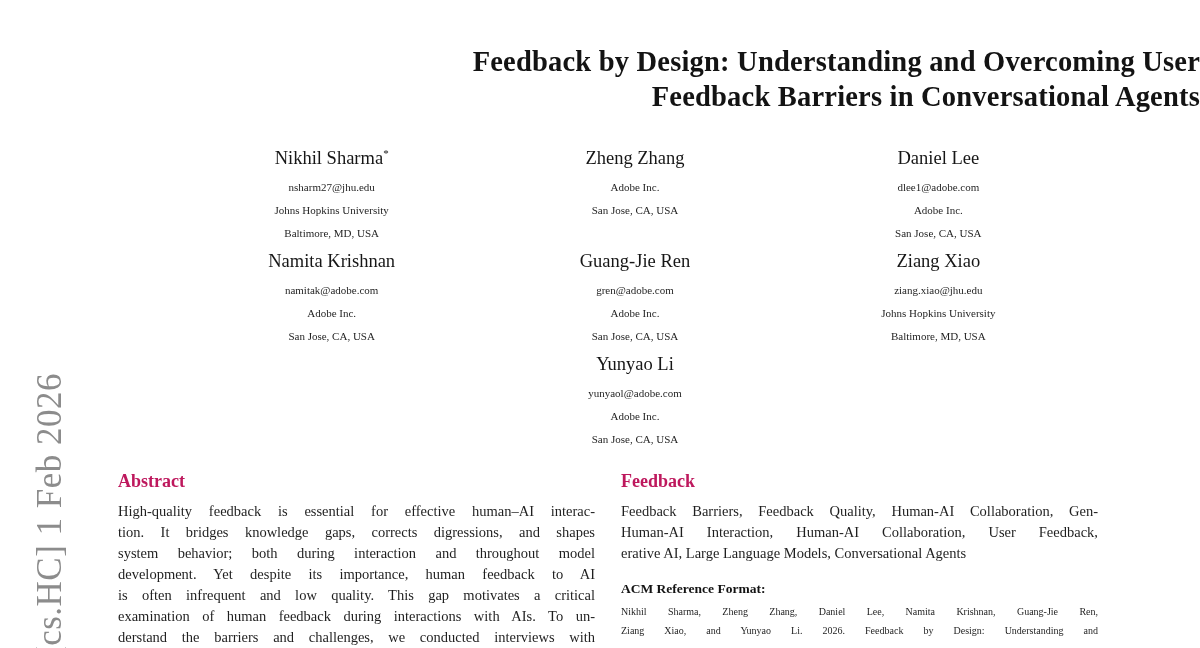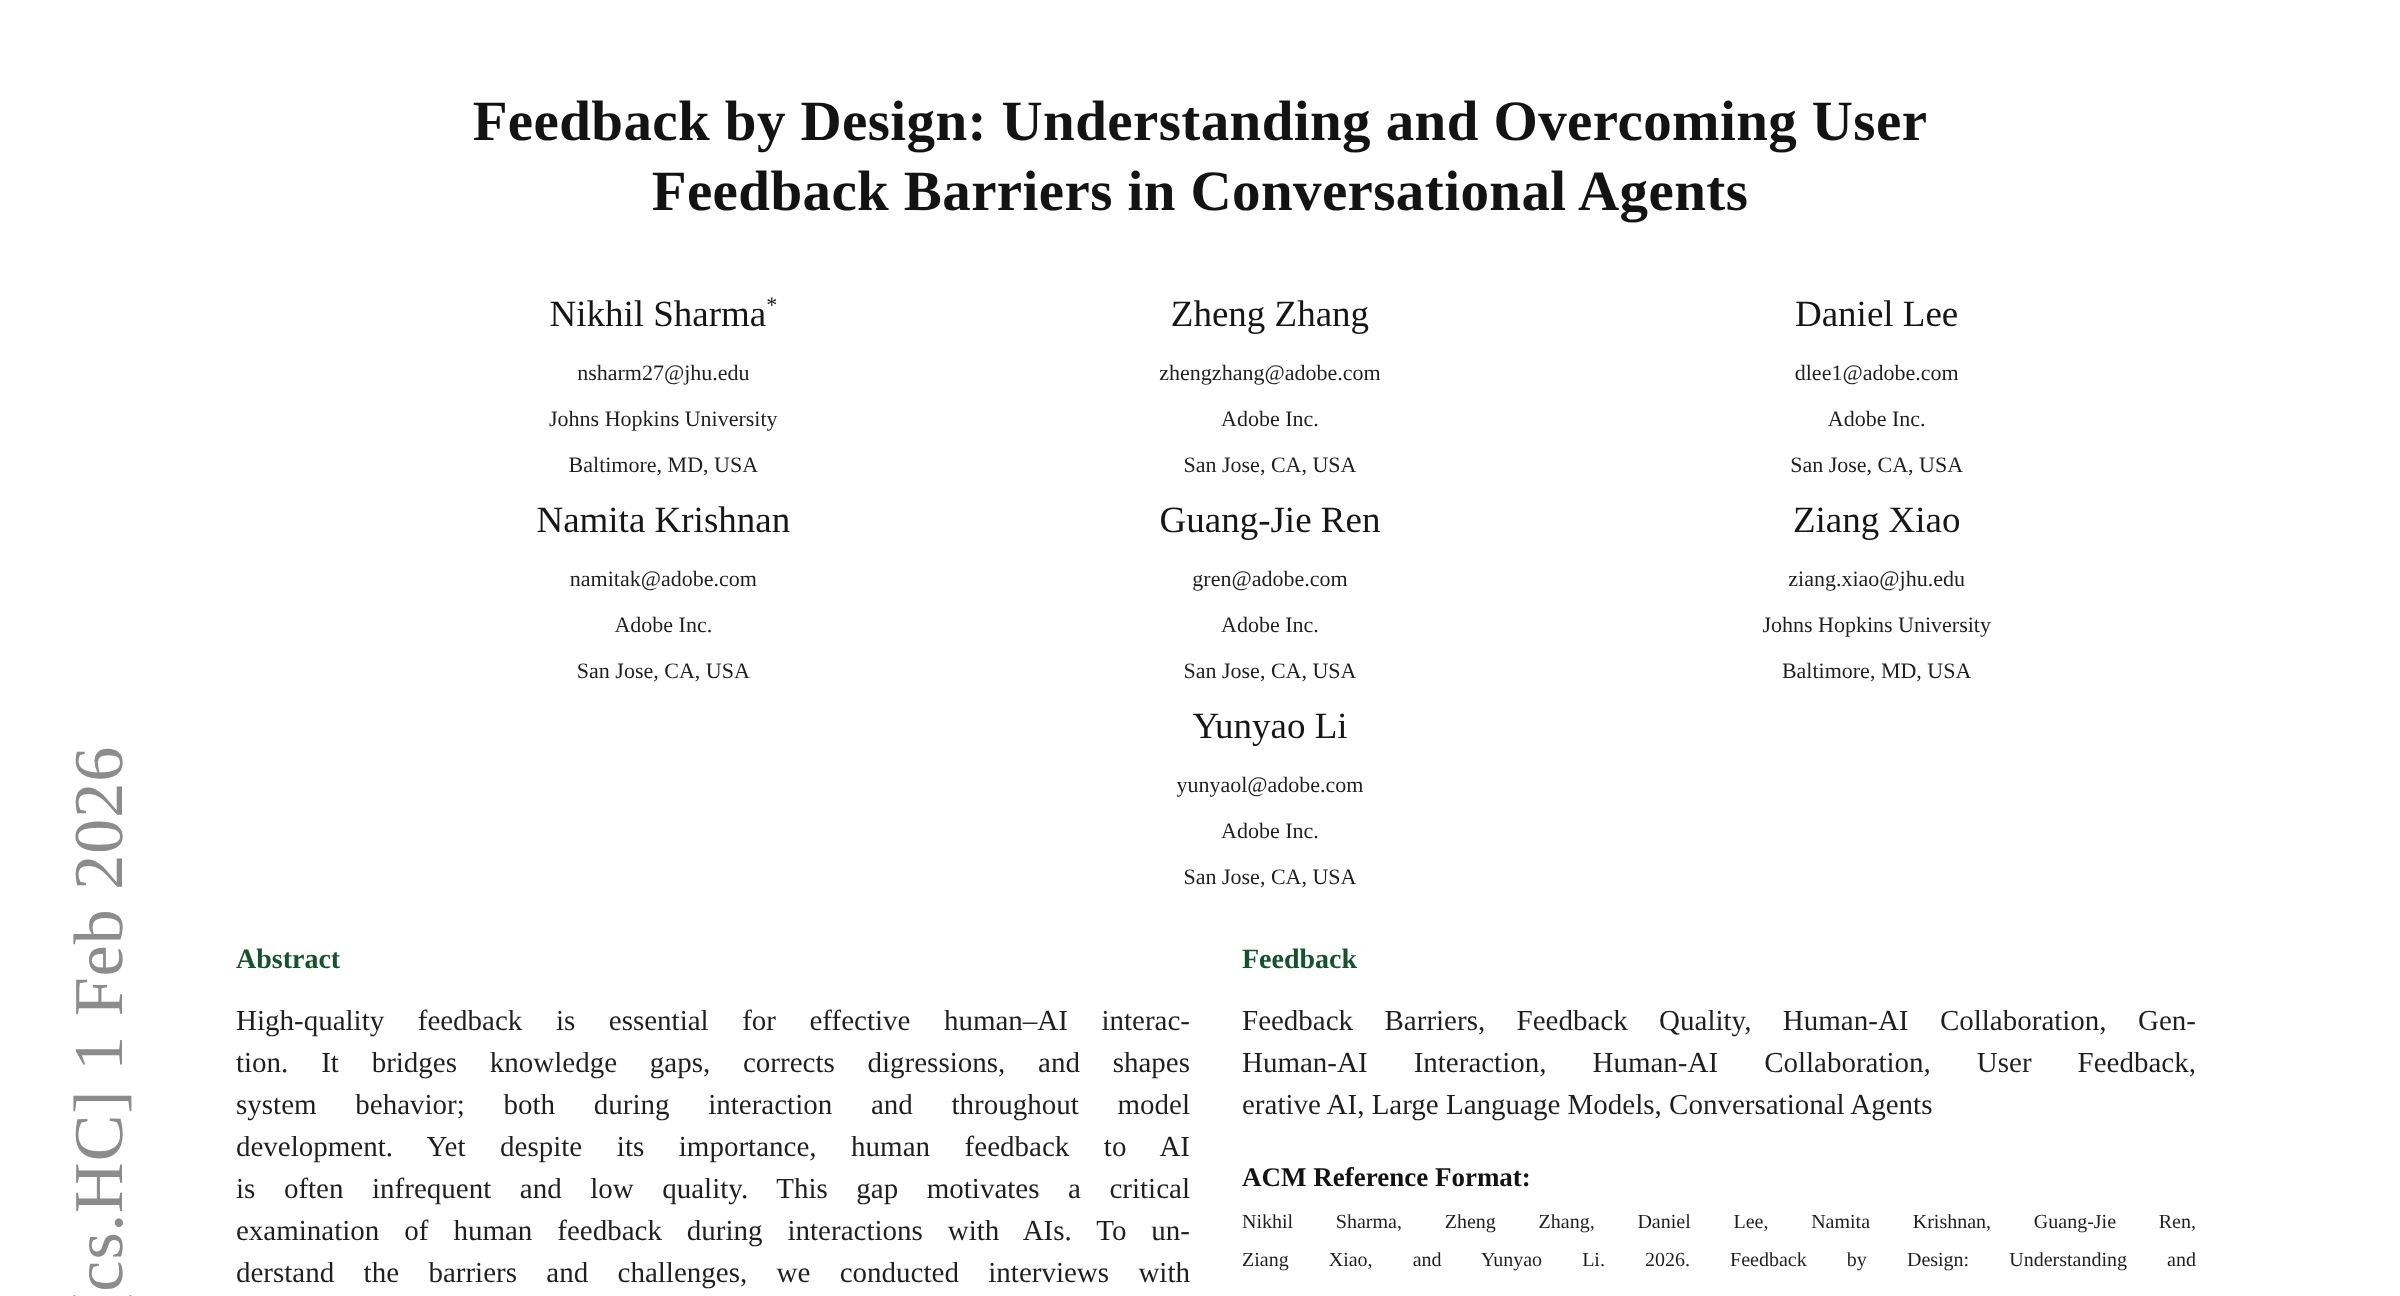--- a/index.html
+++ b/index.html
@@ -27,21 +27,21 @@
     font-size: 35px;
     color: #8c8c8c;
     letter-spacing: 0.5px;
     font-family: "Liberation Serif", serif;
   }
   .title {
     position: absolute;
     top: 44px;
     left: 0;
     width: 100%;
-    text-align: center;
+    text-align: right;
     font-weight: bold;
     font-size: 28.5px;
     line-height: 35px;
     color: #131313;
     letter-spacing: 0.2px;
   }
   .authors {
     position: absolute;
     top: 142px;
     left: 180px;
@@ -74,23 +74,23 @@
     left: 118px;
     width: 980px;
     display: flex;
     gap: 26px;
   }
   .col {
     width: 477px;
   }
   .section-heading {
     font-weight: bold;
-    font-size: 14px;
+    font-size: 18px;
     line-height: 22px;
-    color: #14532d;
+    color: #be185d;
     margin-bottom: 9px;
   }
   .body-text {
     font-size: 14.5px;
     line-height: 21px;
   }
   .jline {
     text-align: justify;
     text-align-last: justify;
   }
@@ -126,21 +126,20 @@
 
     <div class="author">
       <div class="author-name"><span>Nikhil Sharma</span><sup>*</sup></div>
       <div class="author-line">nsharm27@jhu.edu</div>
       <div class="author-line">Johns Hopkins University</div>
       <div class="author-line">Baltimore, MD, USA</div>
     </div>
 
     <div class="author">
       <div class="author-name"><span>Zheng Zhang</span><sup></sup></div>
-      <div class="author-line">zhengzhang@adobe.com</div>
       <div class="author-line">Adobe Inc.</div>
       <div class="author-line">San Jose, CA, USA</div>
     </div>
 
     <div class="author">
       <div class="author-name"><span>Daniel Lee</span><sup></sup></div>
       <div class="author-line">dlee1@adobe.com</div>
       <div class="author-line">Adobe Inc.</div>
       <div class="author-line">San Jose, CA, USA</div>
     </div>

